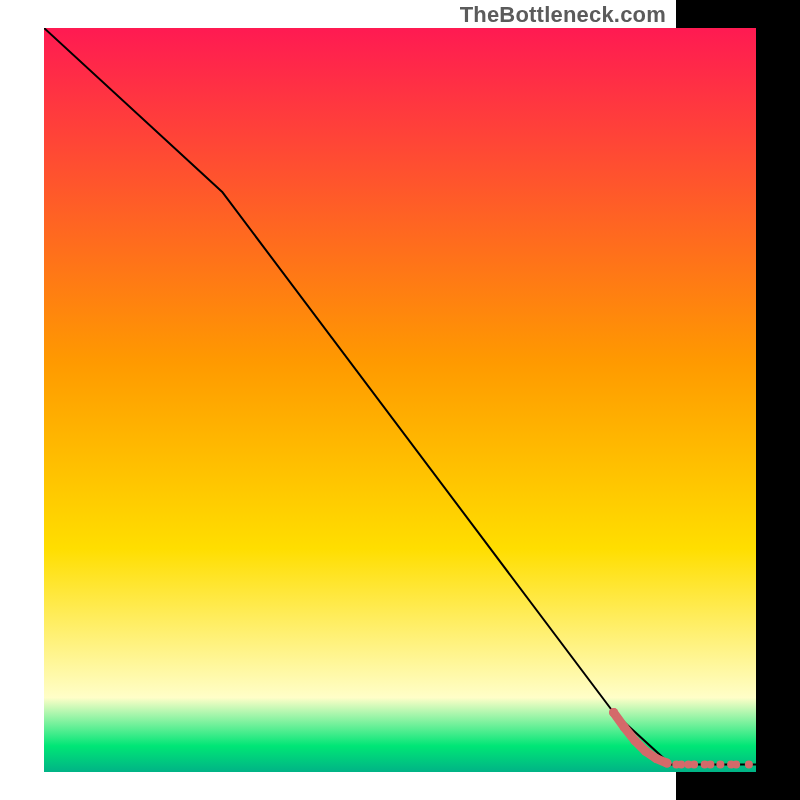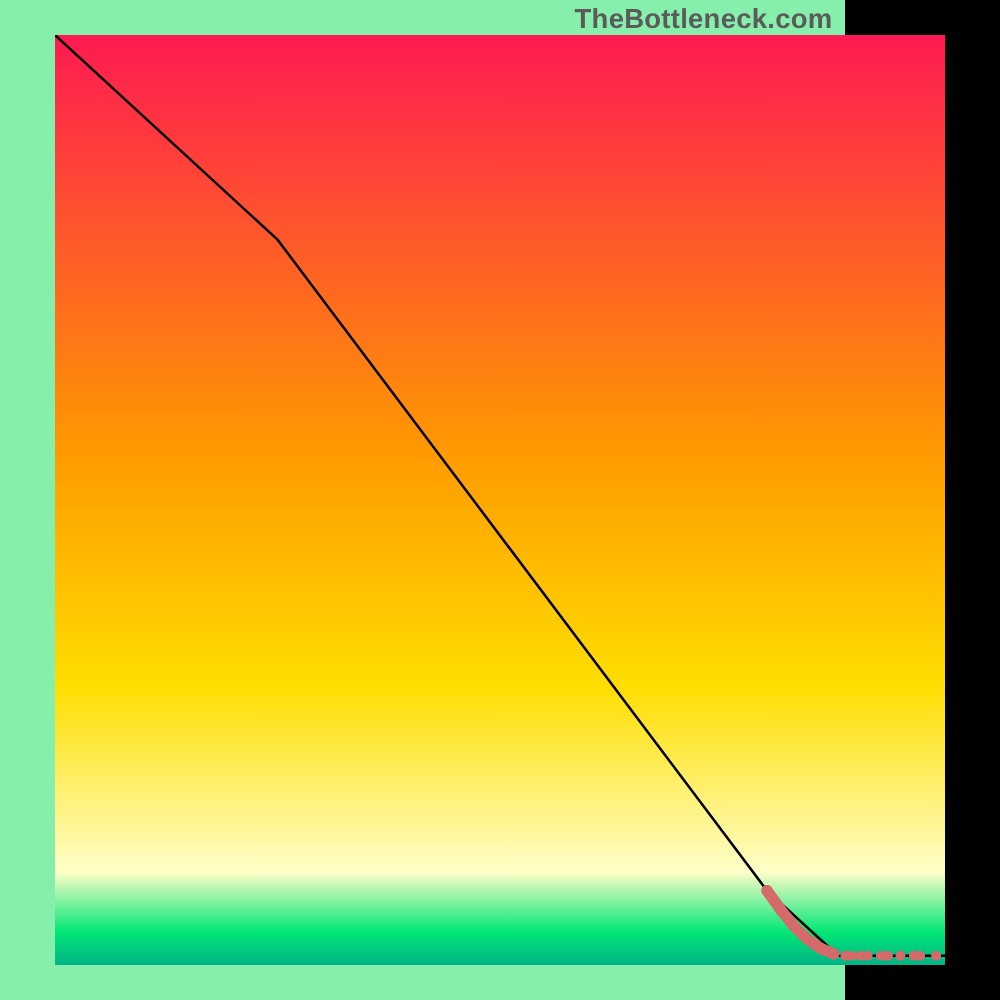--- a/index.html
+++ b/index.html
@@ -8,21 +8,21 @@
     width: 800px;
     height: 800px;
     background: #000;
     overflow: hidden;
     font-family: Arial, Helvetica, sans-serif;
   }
   .frame {
     position: relative;
     width: 676px;
     height: 800px;
-    background: #86efac;
+    background: #ffffff;
   }
   .watermark {
     position: absolute;
     top: 2px;
     right: 10px;
     font-size: 22px;
     font-weight: 600;
     color: #5b5b5b;
     letter-spacing: 0.2px;
     z-index: 5;

